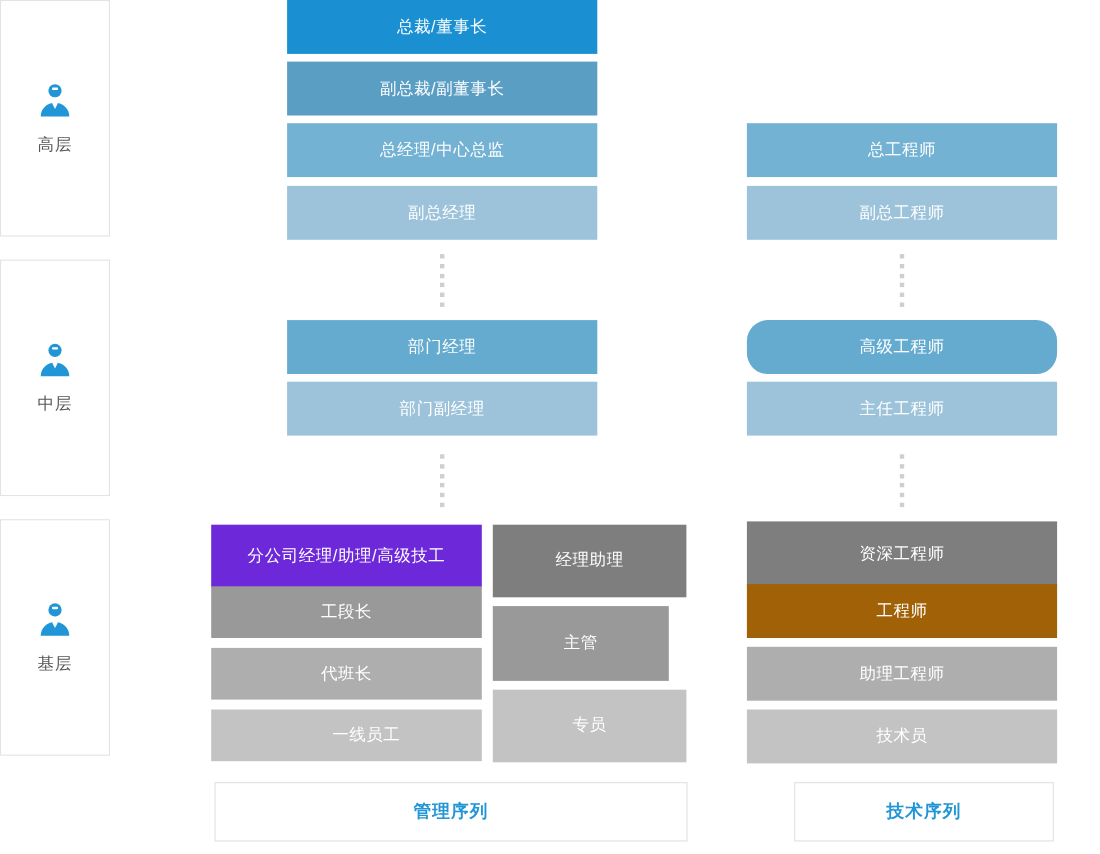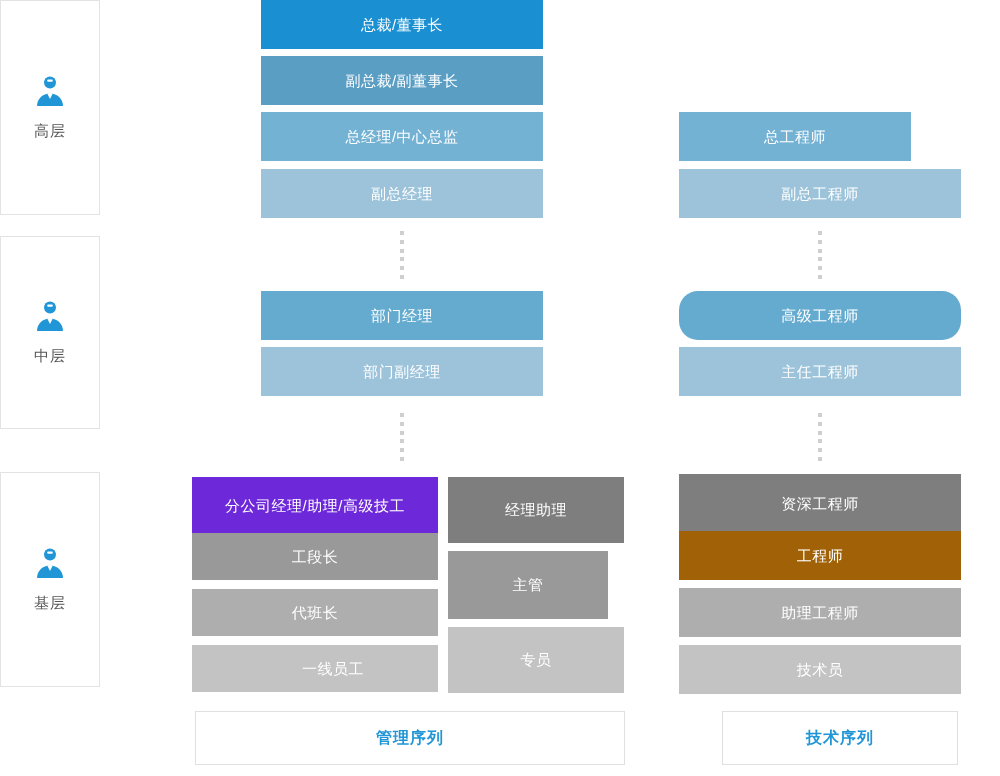--- a/index.html
+++ b/index.html
@@ -95,21 +95,21 @@
         <div class="level-icon">
           <svg width="34" height="34" viewBox="0 0 34 34" xmlns="http://www.w3.org/2000/svg">
             <circle cx="17" cy="8.5" r="6" fill="#2196d6"></circle>
             <rect x="14.2" y="5.6" width="5.6" height="2.2" rx="1" fill="#ffffff"></rect>
             <path d="M4 32c0-7.2 5.8-12.5 13-12.5S30 24.8 30 32z" fill="#2196d6"></path>
             <path d="M14.4 19.8 L17 25 L19.6 19.8 L17 18.6 Z" fill="#ffffff"></path>
           </svg>
         </div>
         <div class="level-label">高层</div>
       </div>
-      <div class="level-card" style="left: 0px; top: 236px; width: 100px; height: 193px;">
+      <div class="level-card" style="left: 0px; top: 236px; width: 100px; height: 215px;">
         <div class="level-icon">
           <svg width="34" height="34" viewBox="0 0 34 34" xmlns="http://www.w3.org/2000/svg">
             <circle cx="17" cy="8.5" r="6" fill="#2196d6"></circle>
             <rect x="14.2" y="5.6" width="5.6" height="2.2" rx="1" fill="#ffffff"></rect>
             <path d="M4 32c0-7.2 5.8-12.5 13-12.5S30 24.8 30 32z" fill="#2196d6"></path>
             <path d="M14.4 19.8 L17 25 L19.6 19.8 L17 18.6 Z" fill="#ffffff"></path>
           </svg>
         </div>
         <div class="level-label">中层</div>
       </div>
@@ -159,21 +159,21 @@
         <i></i>
         <i></i>
       </div>
     </div>
 
   <div id="boxes">
       <div class="box" style="left: 261px; top: 0px; width: 282px; height: 49px; background: rgb(26, 143, 209);">总裁/董事长</div>
       <div class="box" style="left: 261px; top: 56px; width: 282px; height: 49px; background: rgb(90, 158, 196);">副总裁/副董事长</div>
       <div class="box" style="left: 261px; top: 112px; width: 282px; height: 49px; background: rgb(116, 178, 212);">总经理/中心总监</div>
       <div class="box" style="left: 261px; top: 169px; width: 282px; height: 49px; background: rgb(156, 195, 218);">副总经理</div>
-      <div class="box" style="left: 679px; top: 112px; width: 232px; height: 49px; background: rgb(116, 178, 212);">总工程师</div>
+      <div class="box" style="left: 679px; top: 112px; width: 282px; height: 49px; background: rgb(116, 178, 212);">总工程师</div>
       <div class="box" style="left: 679px; top: 169px; width: 282px; height: 49px; background: rgb(156, 195, 218);">副总工程师</div>
       <div class="box" style="left: 261px; top: 291px; width: 282px; height: 49px; background: rgb(100, 171, 207);">部门经理</div>
       <div class="box" style="left: 261px; top: 347px; width: 282px; height: 49px; background: rgb(156, 195, 218);">部门副经理</div>
       <div class="box" style="left: 679px; top: 291px; width: 282px; height: 49px; background: rgb(100, 171, 207); border-radius: 19px;">高级工程师</div>
       <div class="box" style="left: 679px; top: 347px; width: 282px; height: 49px; background: rgb(156, 195, 218);">主任工程师</div>
       <div class="box" style="left: 192px; top: 477px; width: 246px; height: 57px; background: #6d28d9;">分公司经理/助理/高级技工</div>
       <div class="box" style="left: 192px; top: 533px; width: 246px; height: 47px; background: rgb(153, 153, 153);">工段长</div>
       <div class="box" style="left: 192px; top: 589px; width: 246px; height: 47px; background: rgb(174, 174, 174);">代班长</div>
       <div class="box" style="left: 192px; top: 645px; width: 246px; height: 47px; background: rgb(195, 195, 195); padding-left: 36px;">一线员工</div>
       <div class="box" style="left: 448px; top: 477px; width: 176px; height: 66px; background: rgb(126, 126, 126);">经理助理</div>

